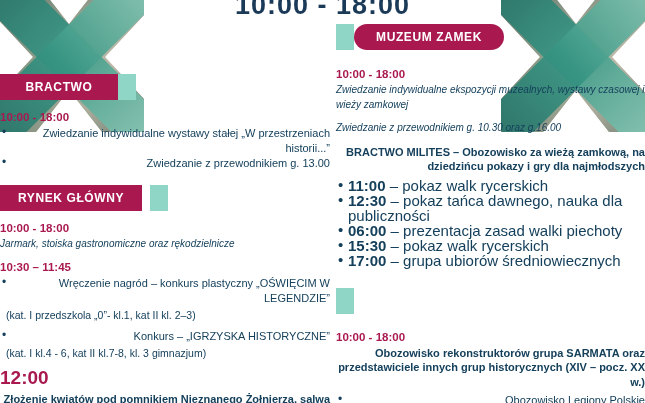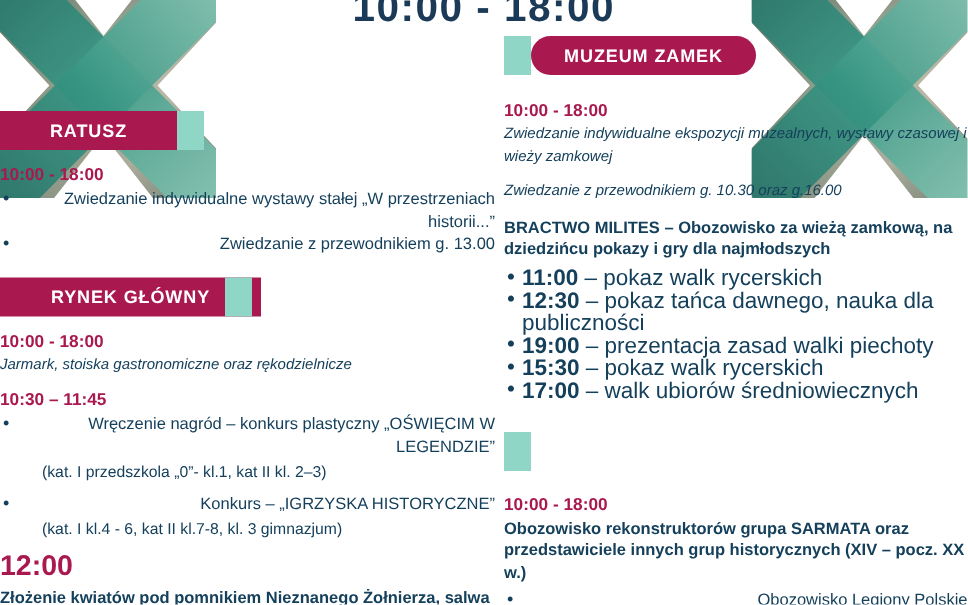--- a/index.html
+++ b/index.html
@@ -149,35 +149,36 @@
     left: 2px;
     top: -1px;
     font-size: 12px;
     color: #15405c;
   }
 
   .sub {
     color: #15405c;
     font-size: 10.5px;
     line-height: 14px;
-    padding-left: 28px;
+    padding-left: 6px;
     margin: 0 0 7px 0;
   }
   .big-time {
     color: #a9194f;
     font-weight: bold;
     font-size: 19px;
     margin: 0 0 3px 0;
   }
   .lead {
     color: #15405c;
     font-size: 11px;
     font-weight: bold;
     line-height: 14.5px;
     margin: 0 0 4px 0;
+    text-align: right;
   }
   .sched-row {
     color: #15405c;
     font-size: 15px;
     line-height: 15px;
     padding-left: 12px;
     position: relative;
   }
   .sched-row::before {
     content: "•";
@@ -205,33 +206,33 @@
     <div class="bar b2"></div>
   </div>
 </div>
 
 <div class="top-hours">10:00 - 18:00</div>
 
 <div class="col-left">
 
   <div class="ribbon rb-left">
     <div class="band" style="width:118px;">
-      <span>RATUSZ</span>
+      <span>BRACTWO</span>
     </div>
     <div class="tail" style="left:118px;"></div>
   </div>
 
   <p class="time">10:00 - 18:00</p>
   <ul class="dash">
     <li>Zwiedzanie indywidualne wystawy stałej „W przestrzeniach historii...”</li>
     <li>Zwiedzanie z przewodnikiem g. 13.00</li>
   </ul>
 
   <div class="ribbon rb-left" style="margin-top:14px;">
-    <div class="band" style="width:174px;">
+    <div class="band" style="width:142px;">
       <span>RYNEK GŁÓWNY</span>
     </div>
     <div class="tail" style="left:150px;"></div>
   </div>
 
   <p class="time">10:00 - 18:00</p>
   <p class="body-text">Jarmark, stoiska gastronomiczne oraz rękodzielnicze</p>
 
   <p class="time">10:30 – 11:45</p>
   <ul class="dash" style="margin-bottom:2px;">
@@ -265,30 +266,30 @@
 
   <div class="sched-row">
     <b>11:00</b>
     <span>– pokaz walk rycerskich</span>
   </div>
   <div class="sched-row">
     <b>12:30</b>
     <span>– pokaz tańca dawnego, nauka dla publiczności</span>
   </div>
   <div class="sched-row">
-    <b>19:00</b>
+    <b>06:00</b>
     <span>– prezentacja zasad walki piechoty</span>
   </div>
   <div class="sched-row">
     <b>15:30</b>
     <span>– pokaz walk rycerskich</span>
   </div>
   <div class="sched-row">
     <b>17:00</b>
-    <span>– walk ubiorów średniowiecznych</span>
+    <span>– grupa ubiorów średniowiecznych</span>
   </div>
 
   <div class="ribbon rb-right" style="margin-top:20px;">
     <div class="tail"></div>
   </div>
 
   <p class="time" style="margin-top:17px;">10:00 - 18:00</p>
   <p class="lead">Obozowisko rekonstruktorów grupa SARMATA oraz przedstawiciele innych grup historycznych (XIV – pocz. XX w.)</p>
   <ul class="dash">
     <li>Obozowisko Legiony Polskie</li>

